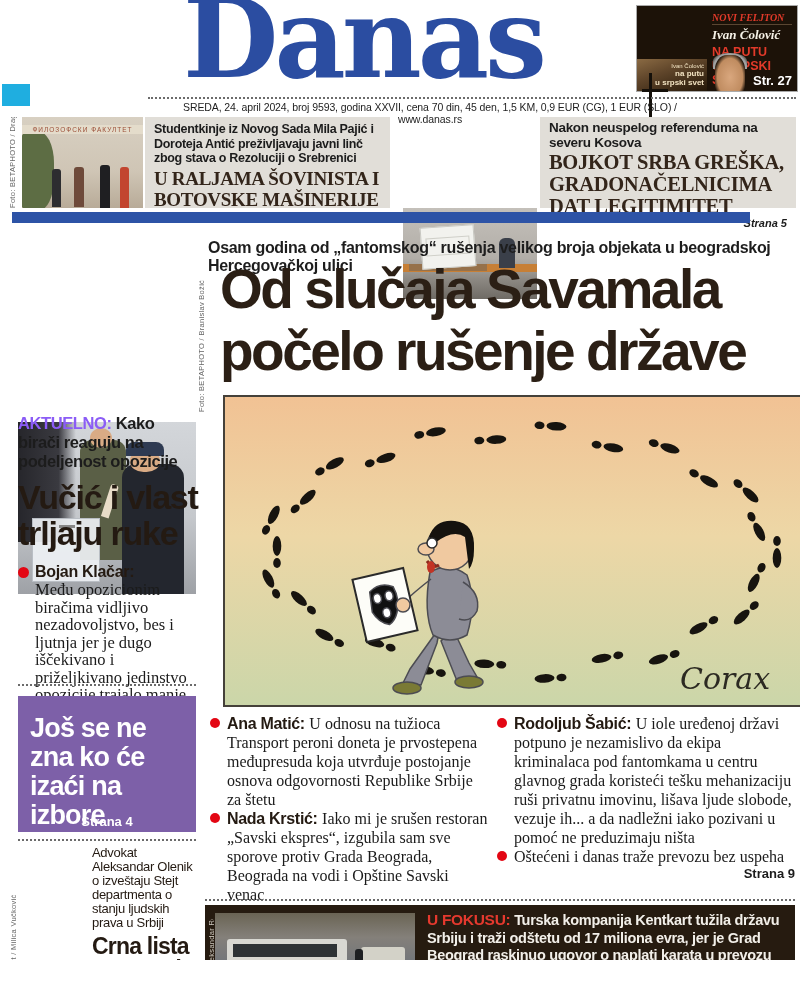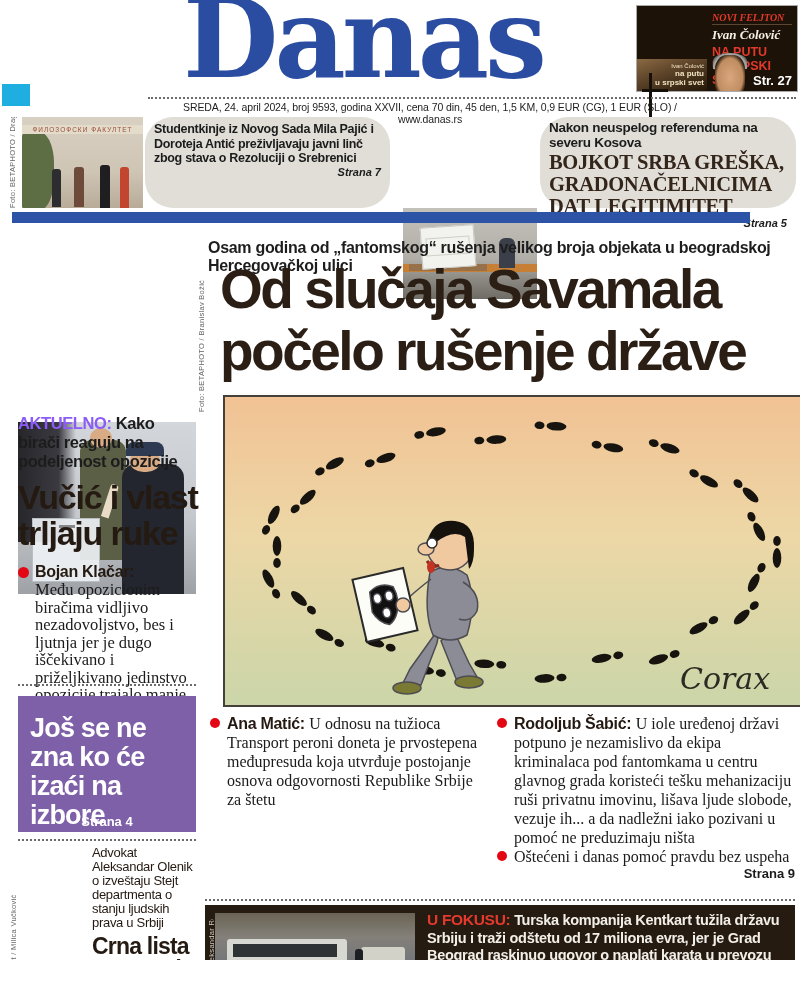--- a/index.html
+++ b/index.html
@@ -29,21 +29,21 @@
              font-weight:bold;font-size:13px;margin-top:2px;}
   .ad-title{color:#e23a2a;font-weight:bold;font-size:12.5px;line-height:14px;margin-top:2px;width:62px;}
   .ad-page{position:absolute;right:5px;bottom:3px;color:#fff;font-weight:bold;font-size:13px;}
   .ad-face{position:absolute;left:8px;bottom:0;width:30px;height:36px;
            background:radial-gradient(ellipse at 50% 62%,#d9a77e 0%,#c08c60 60%,#1c1208 78%);
            border-radius:40% 40% 0 0;}
   .ad-hair{position:absolute;left:6px;bottom:22px;width:34px;height:16px;
            background:radial-gradient(ellipse at 50% 100%,#cfcfcf 0%,#9f9f9f 70%,#1c1208 90%);
            border-radius:50% 50% 0 0;}
   
-  .gray{background:#e1ded8;box-sizing:border-box;padding:5px 9px;border-radius:28px;}
+  .gray{background:#e1ded8;box-sizing:border-box;padding:5px 9px;}
   .story-kicker{font-weight:bold;font-size:12.5px;line-height:14.5px;color:#1c1c1c;letter-spacing:-.3px;}
   .story-head{font-family:"Liberation Serif",serif;font-weight:bold;color:#33251a;letter-spacing:-.3px;}
   .story-page{font-style:italic;font-weight:bold;font-size:11px;text-align:right;color:#1c1c1c;}
   .bluebar{background:#2d53a6;}
   
   .ph{overflow:hidden;position:relative;}
   .ph-fac{background:linear-gradient(180deg,#d8d0c2 0%,#cfc5b5 60%,#b8ab98 100%);}
   .ph-fac .sign{position:absolute;left:0;top:8px;width:100%;background:#e4dccb;color:#9c4f38;
                 font-size:6.5px;text-align:center;letter-spacing:1px;padding:1px 0;}
   .ph-fac .leaf{position:absolute;left:-8px;top:14px;width:40px;height:80px;background:#5d6d44;border-radius:40%;}
@@ -125,20 +125,21 @@
   <div class="abs ph ph-fac" style="left:22px;top:117px;width:121px;height:91px;">
     <div class="leaf"></div>
     <div class="sign">ФИЛОЗОФСКИ ФАКУЛТЕТ</div>
     <div class="fig" style="left:30px;top:52px;width:9px;height:38px;background:#2d2d30;"></div>
     <div class="fig" style="left:52px;top:50px;width:10px;height:40px;background:#6e4a3a;"></div>
     <div class="fig" style="left:78px;top:48px;width:10px;height:43px;background:#1f1f22;"></div>
     <div class="fig" style="left:98px;top:50px;width:9px;height:41px;background:#c2452f;"></div>
   </div>
   <div class="abs gray" style="left:145px;top:117px;width:245px;height:91px;">
     <div class="story-kicker">Studentkinje iz Novog Sada Mila Pajić i Doroteja Antić preživljavaju javni linč zbog stava o Rezoluciji o Srebrenici</div>
+    <div class="story-head" style="font-size:19px;line-height:21px;margin-top:2px;">U RALJAMA ŠOVINISTA I BOTOVSKE MAŠINERIJE</div>
     <div class="story-page">Strana 7</div>
   </div>
 
   <div class="abs ph ph-room" style="left:403px;top:117px;width:134px;height:91px;">
     <div class="strip"></div>
     <div class="table"></div>
     <div class="box"></div>
     <div class="fig" style="left:96px;top:30px;width:16px;height:30px;background:#3a3f49;border-radius:6px 6px 0 0;"></div>
   </div>
   <div class="abs gray" style="left:540px;top:117px;width:256px;height:91px;padding-top:4px;">
@@ -260,30 +261,35 @@
     <div class="oln-head">Crna lista SAD sad je spremna za nove likove</div>
 
   </div>
 
   <div class="abs" style="left:210px;top:714px;width:278px;">
     <div class="bullet">
       <span class="dot" style="width:10px;height:10px;"></span>
       <span class="b-name">Ana Matić:</span>
       <span class="b-text">U odnosu na tužioca Transport peroni doneta je prvostepena međupresuda koja utvrđuje postojanje osnova odgovornosti Republike Srbije za štetu</span>
     </div>
+    <div class="bullet">
+      <span class="dot" style="width:10px;height:10px;"></span>
+      <span class="b-name">Nada Krstić:</span>
+      <span class="b-text">Iako mi je srušen restoran „Savski ekspres“, izgubila sam sve sporove protiv Grada Beograda, Beograda na vodi i Opštine Savski venac</span>
+    </div>
   </div>
   <div class="abs" style="left:497px;top:714px;width:298px;">
     <div class="bullet">
       <span class="dot" style="width:10px;height:10px;"></span>
       <span class="b-name">Rodoljub Šabić:</span>
       <span class="b-text">U iole uređenoj državi potpuno je nezamislivo da ekipa kriminalaca pod fantomkama u centru glavnog grada koristeći tešku mehanizaciju ruši privatnu imovinu, lišava ljude slobode, vezuje ih... a da nadležni iako pozivani u pomoć ne preduzimaju ništa</span>
     </div>
     <div class="bullet">
       <span class="dot" style="width:10px;height:10px;"></span>
-      <span class="b-text">Oštećeni i danas pomoć pravdu bez uspeha</span>
+      <span class="b-text">Oštećeni i danas traže prevozu bez uspeha</span>
       <span class="pageref" style="float:right;">Strana 9</span>
     </div>
   </div>
   <div class="abs dotted" style="left:205px;top:899px;width:590px;"></div>
 
   <div class="abs fokus" style="left:205px;top:905px;width:590px;height:97px;">
     <div class="abs ph ph-bus" style="left:10px;top:8px;width:200px;height:81px;">
       <div class="bus">
         <span class="wheel" style="left:14px;"></span>
         <span class="wheel" style="left:88px;"></span>

